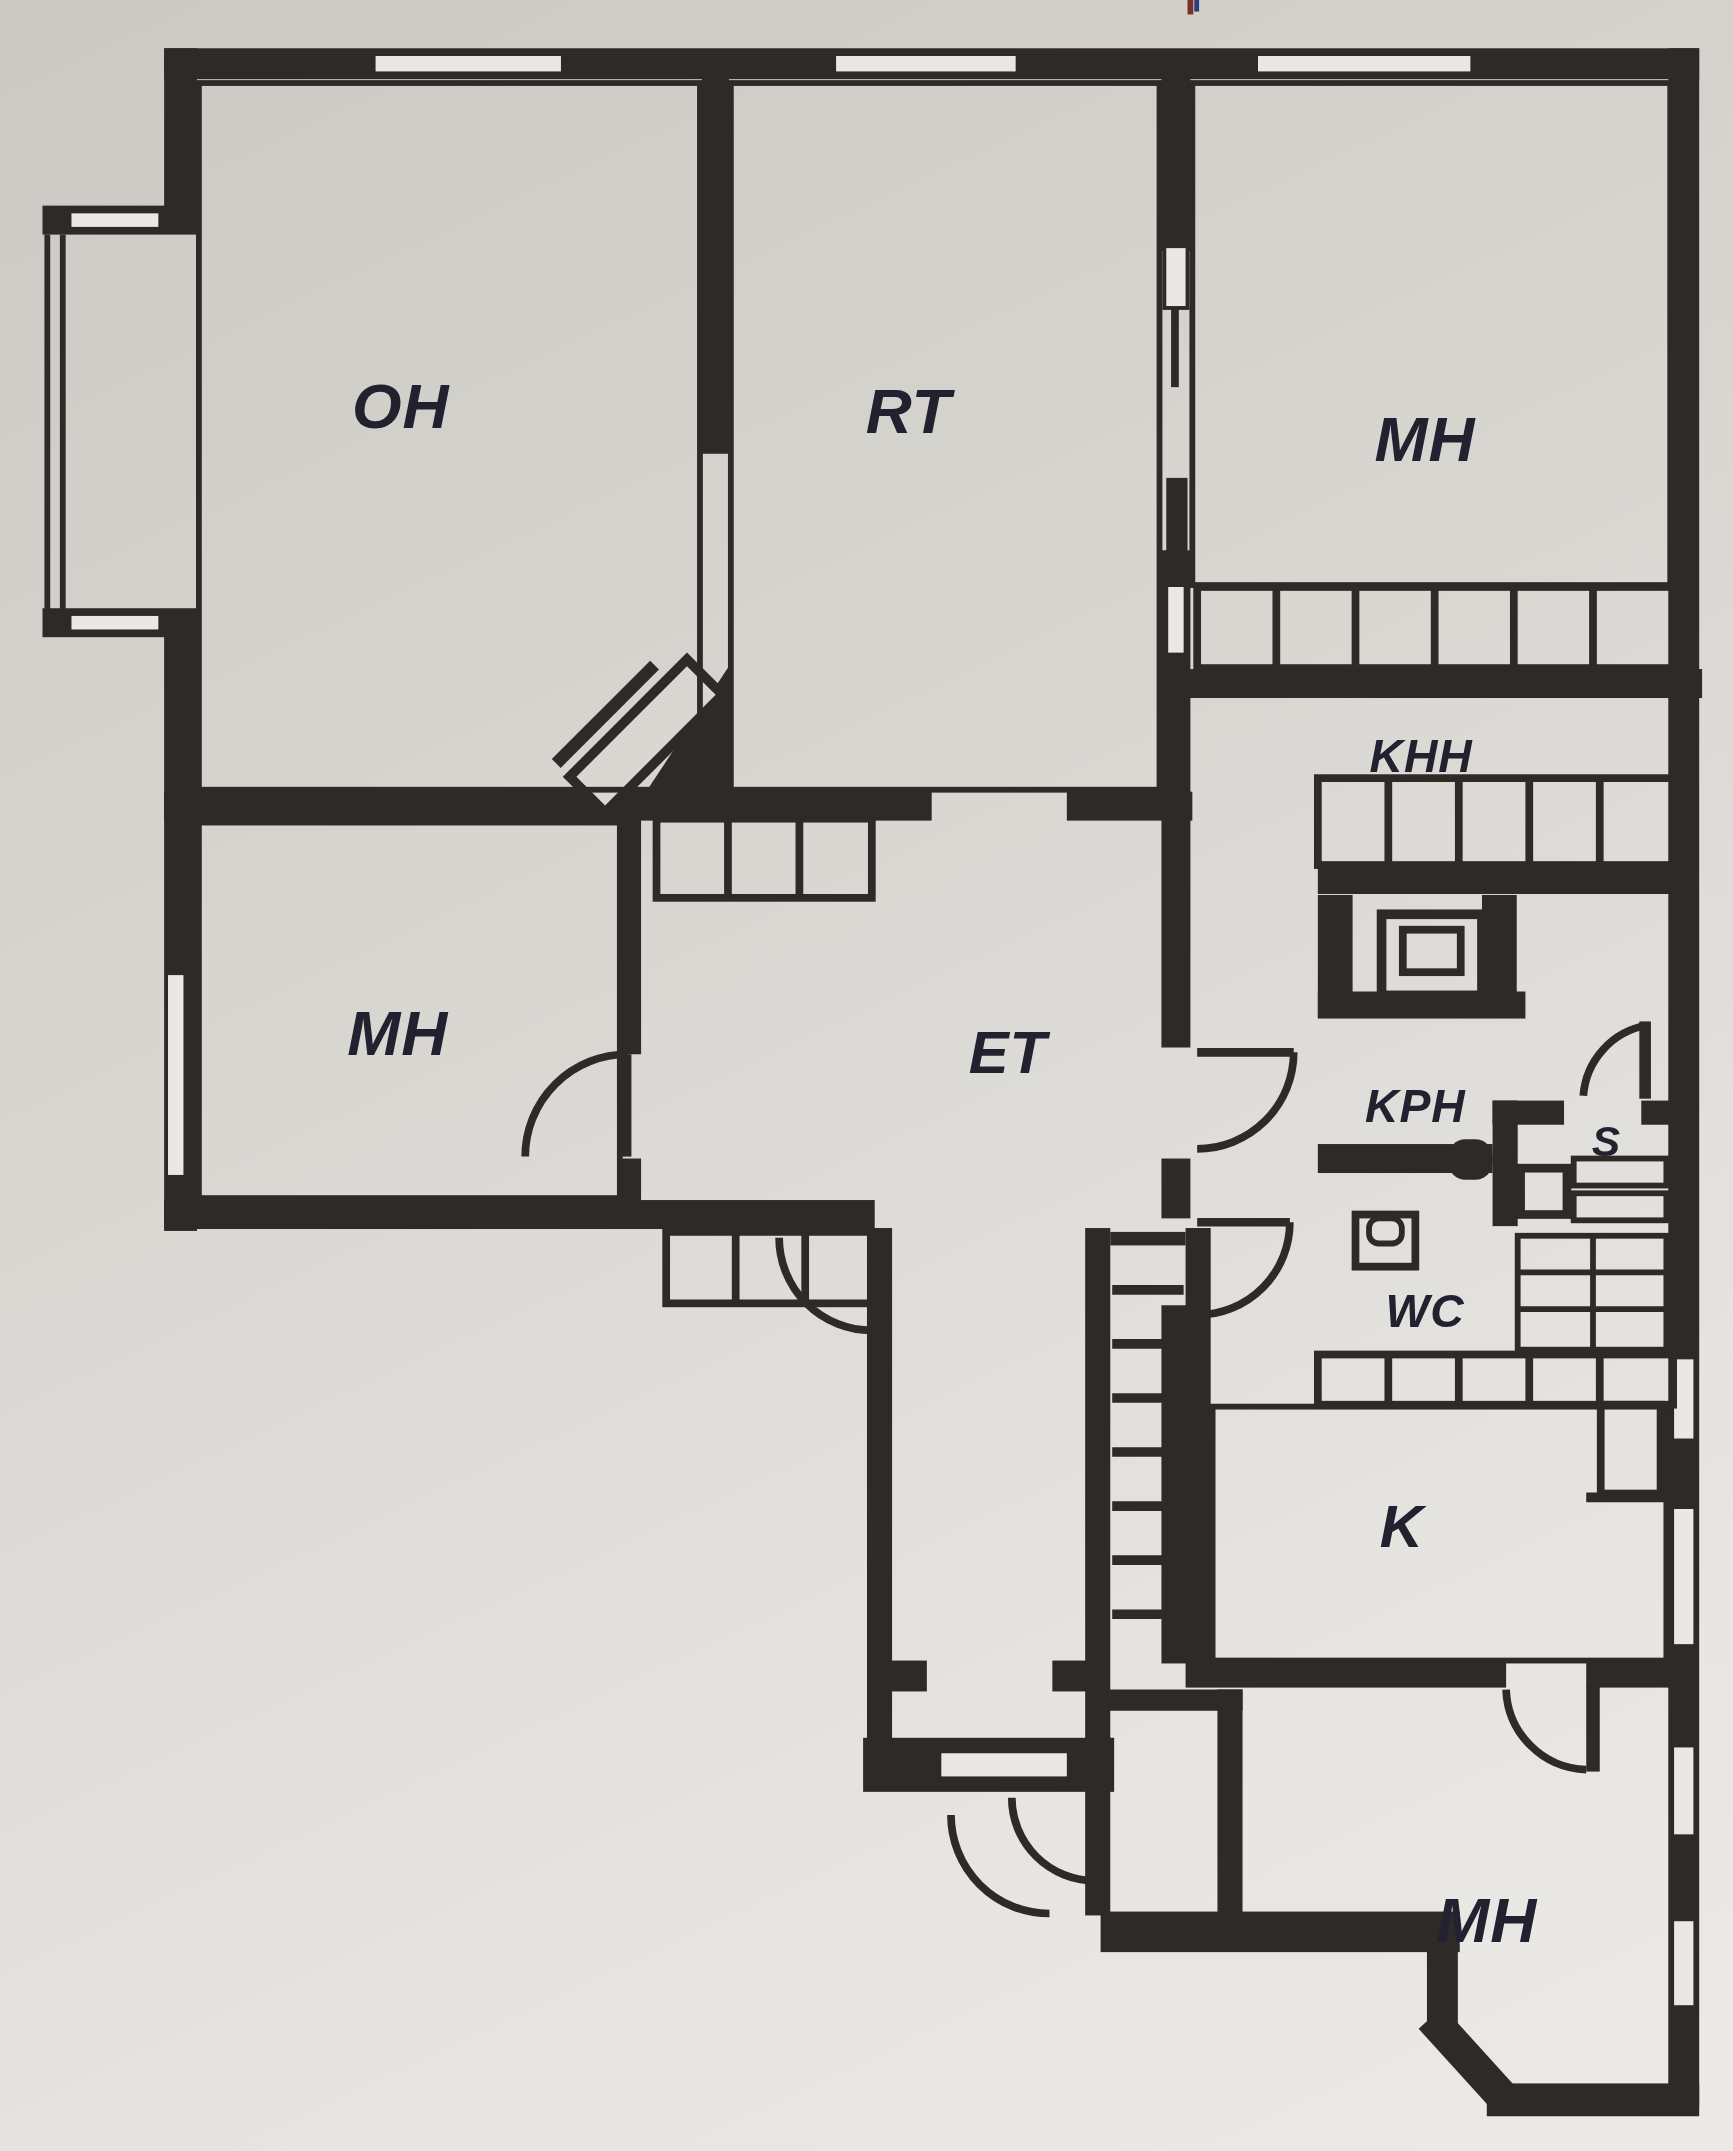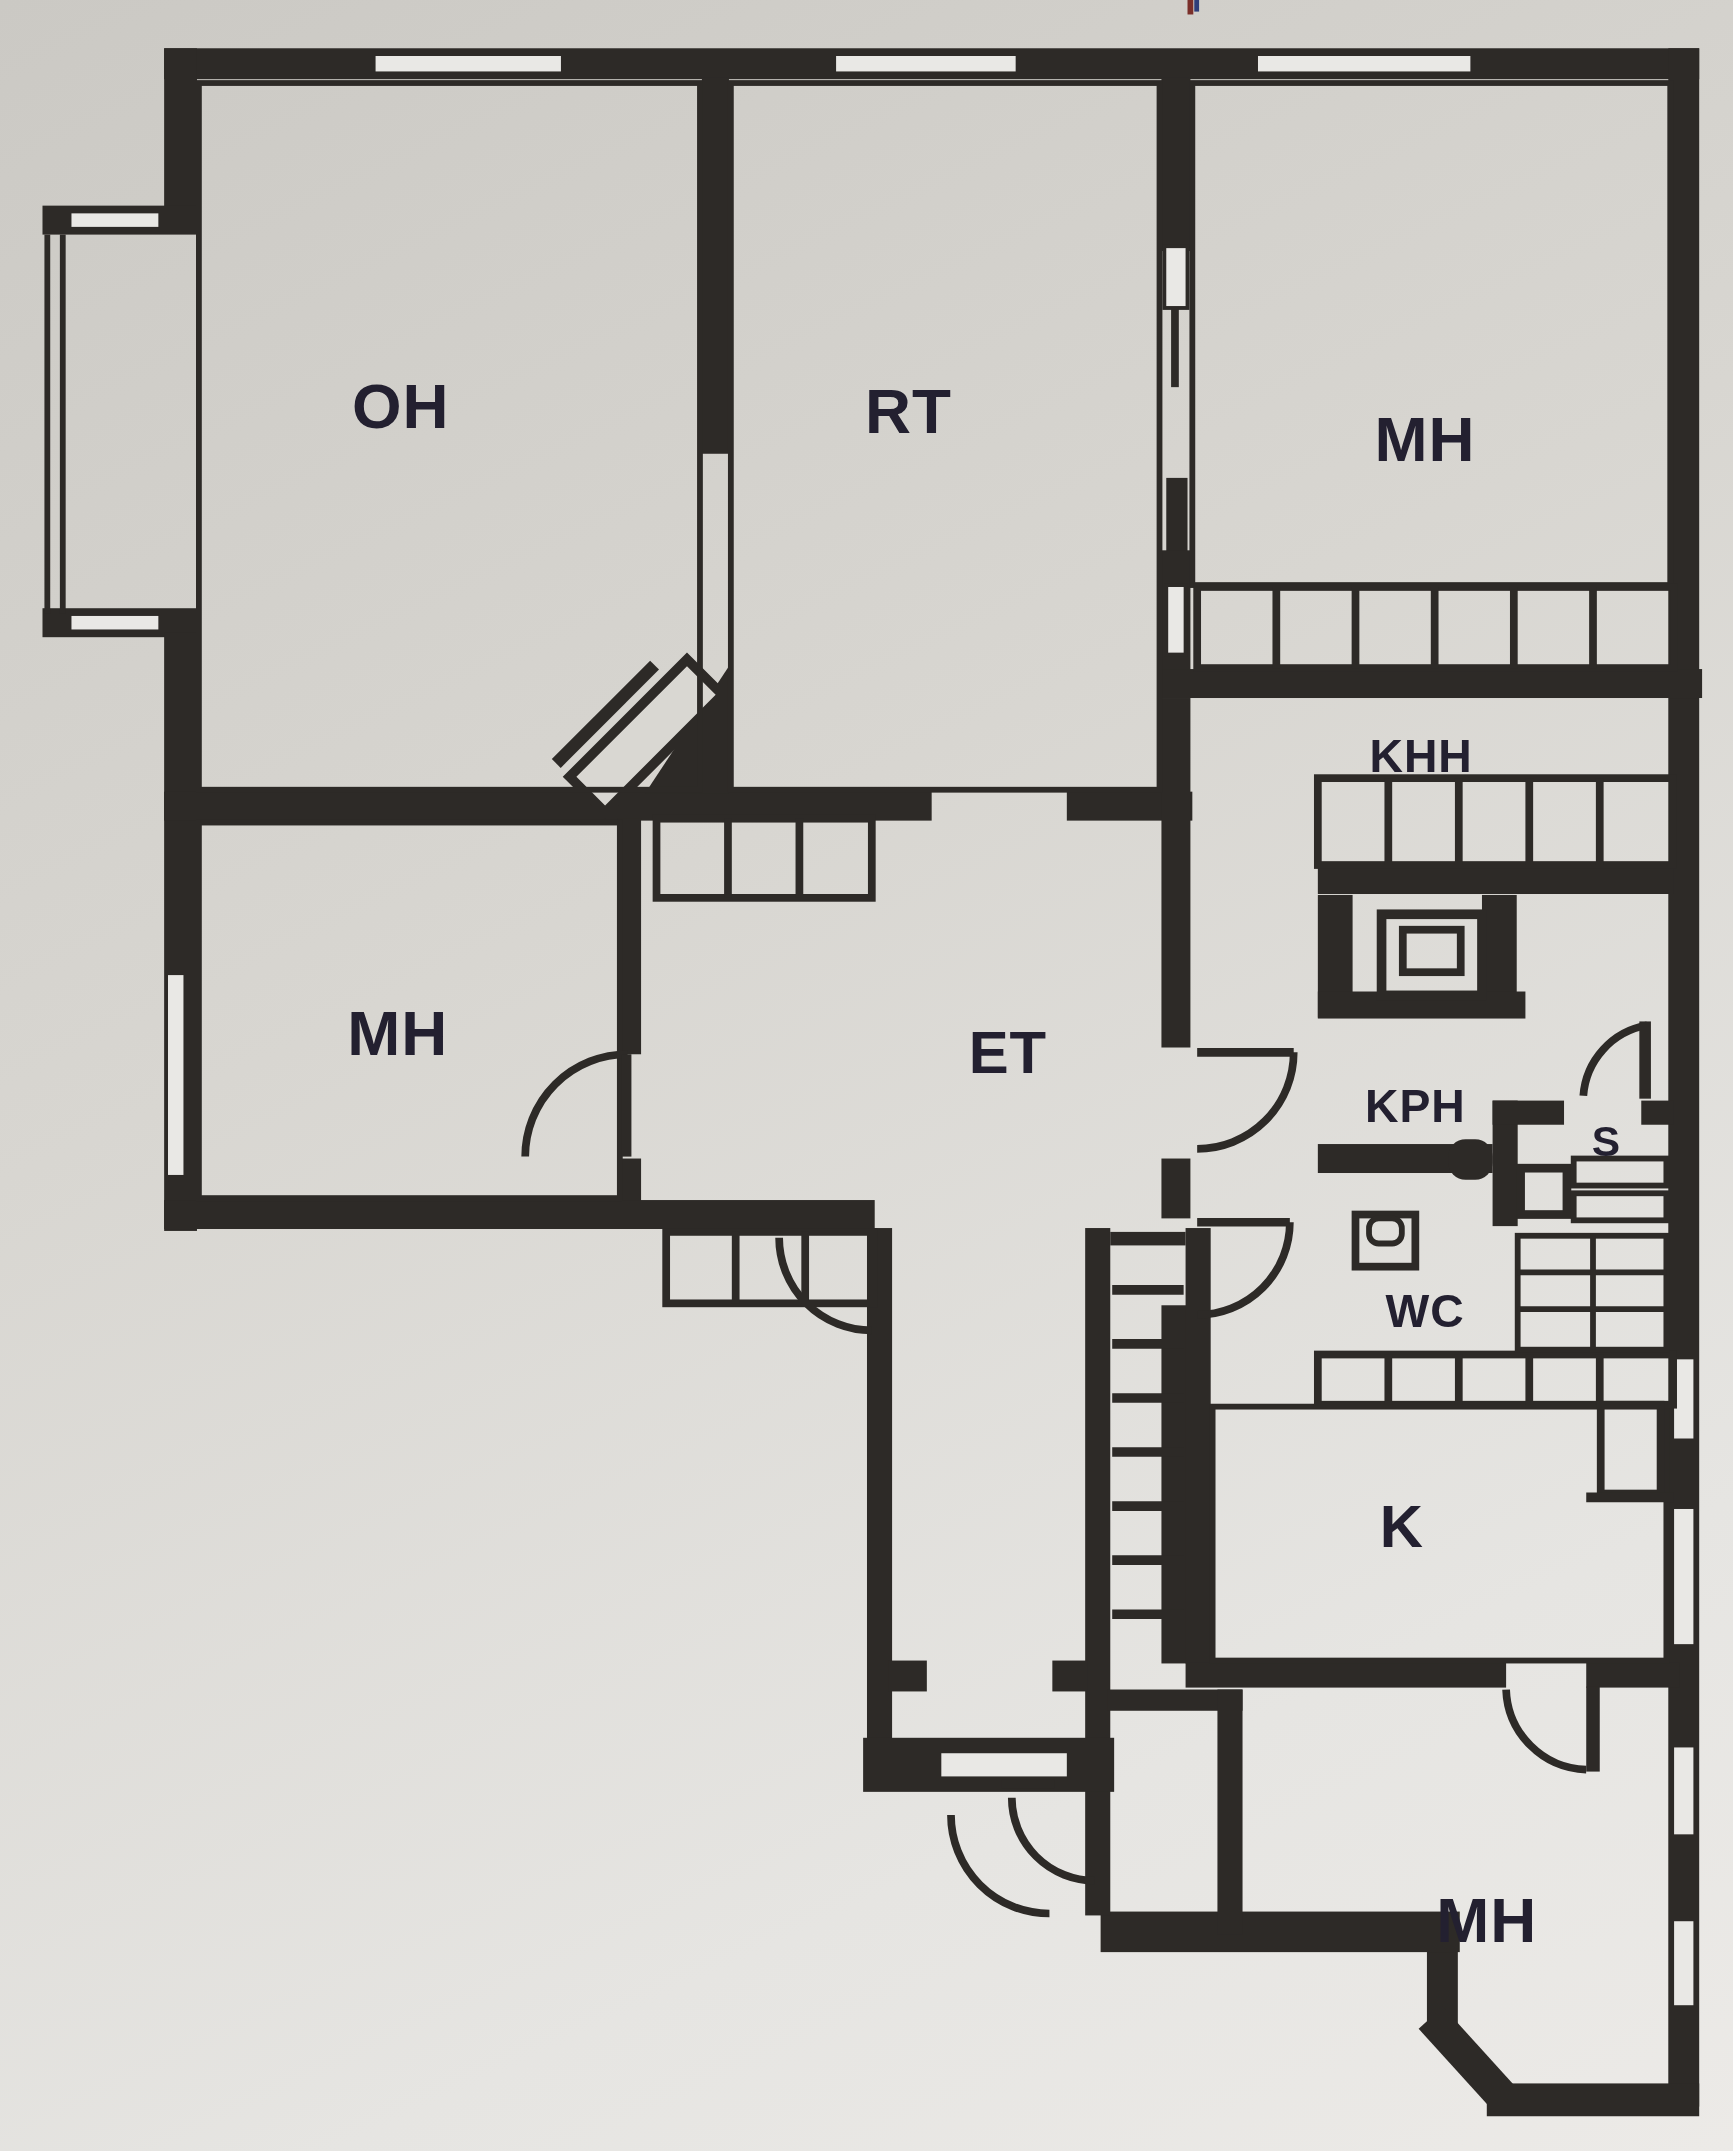--- a/index.html
+++ b/index.html
@@ -2,20 +2,21 @@
 <html><head>
 <meta charset="utf-8">
 <style>
   html,body{margin:0;padding:0;background:#d8d6d1;}
   .stage{
     position:relative;
     width:1733px;height:2151px;
     background:linear-gradient(155deg,#cbc9c4 0%,#d8d6d1 40%,#e6e5e2 78%,#eceae7 100%);
     overflow:hidden;
     font-family:"Liberation Sans", sans-serif;
+    font-style:italic;
   }
   svg{position:absolute;left:0;top:0;}
   text.room-label{
     font-family:"Liberation Sans", sans-serif;
     font-weight:bold;
     letter-spacing:1px;
     text-anchor:middle;
   }
 </style>
 </head>

